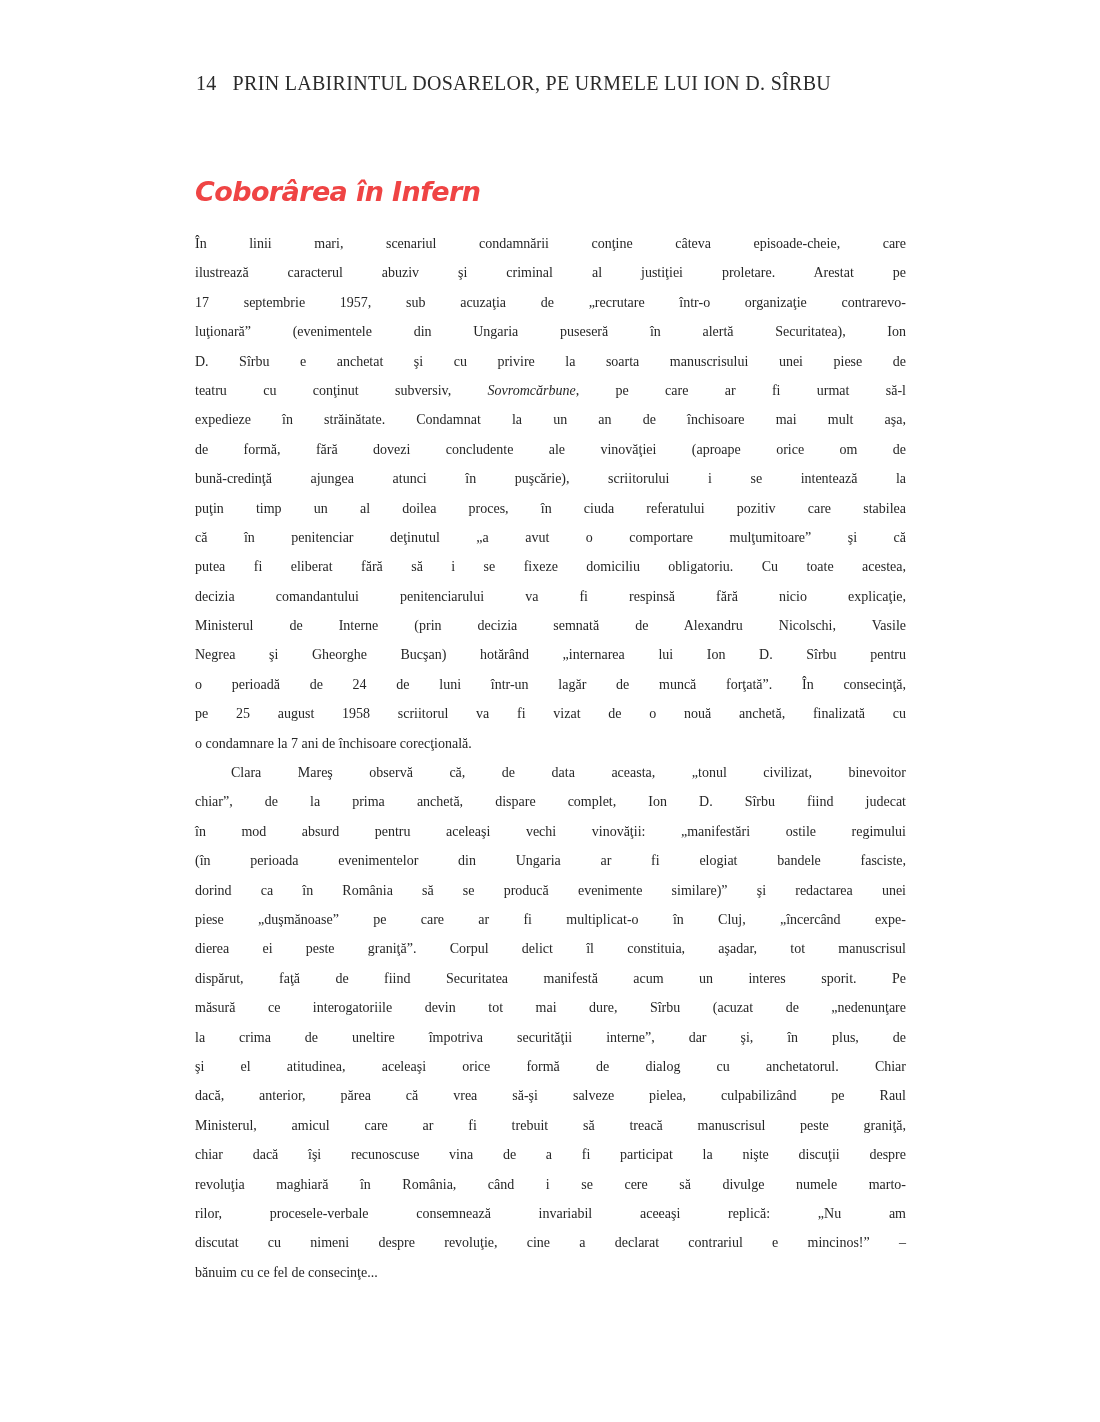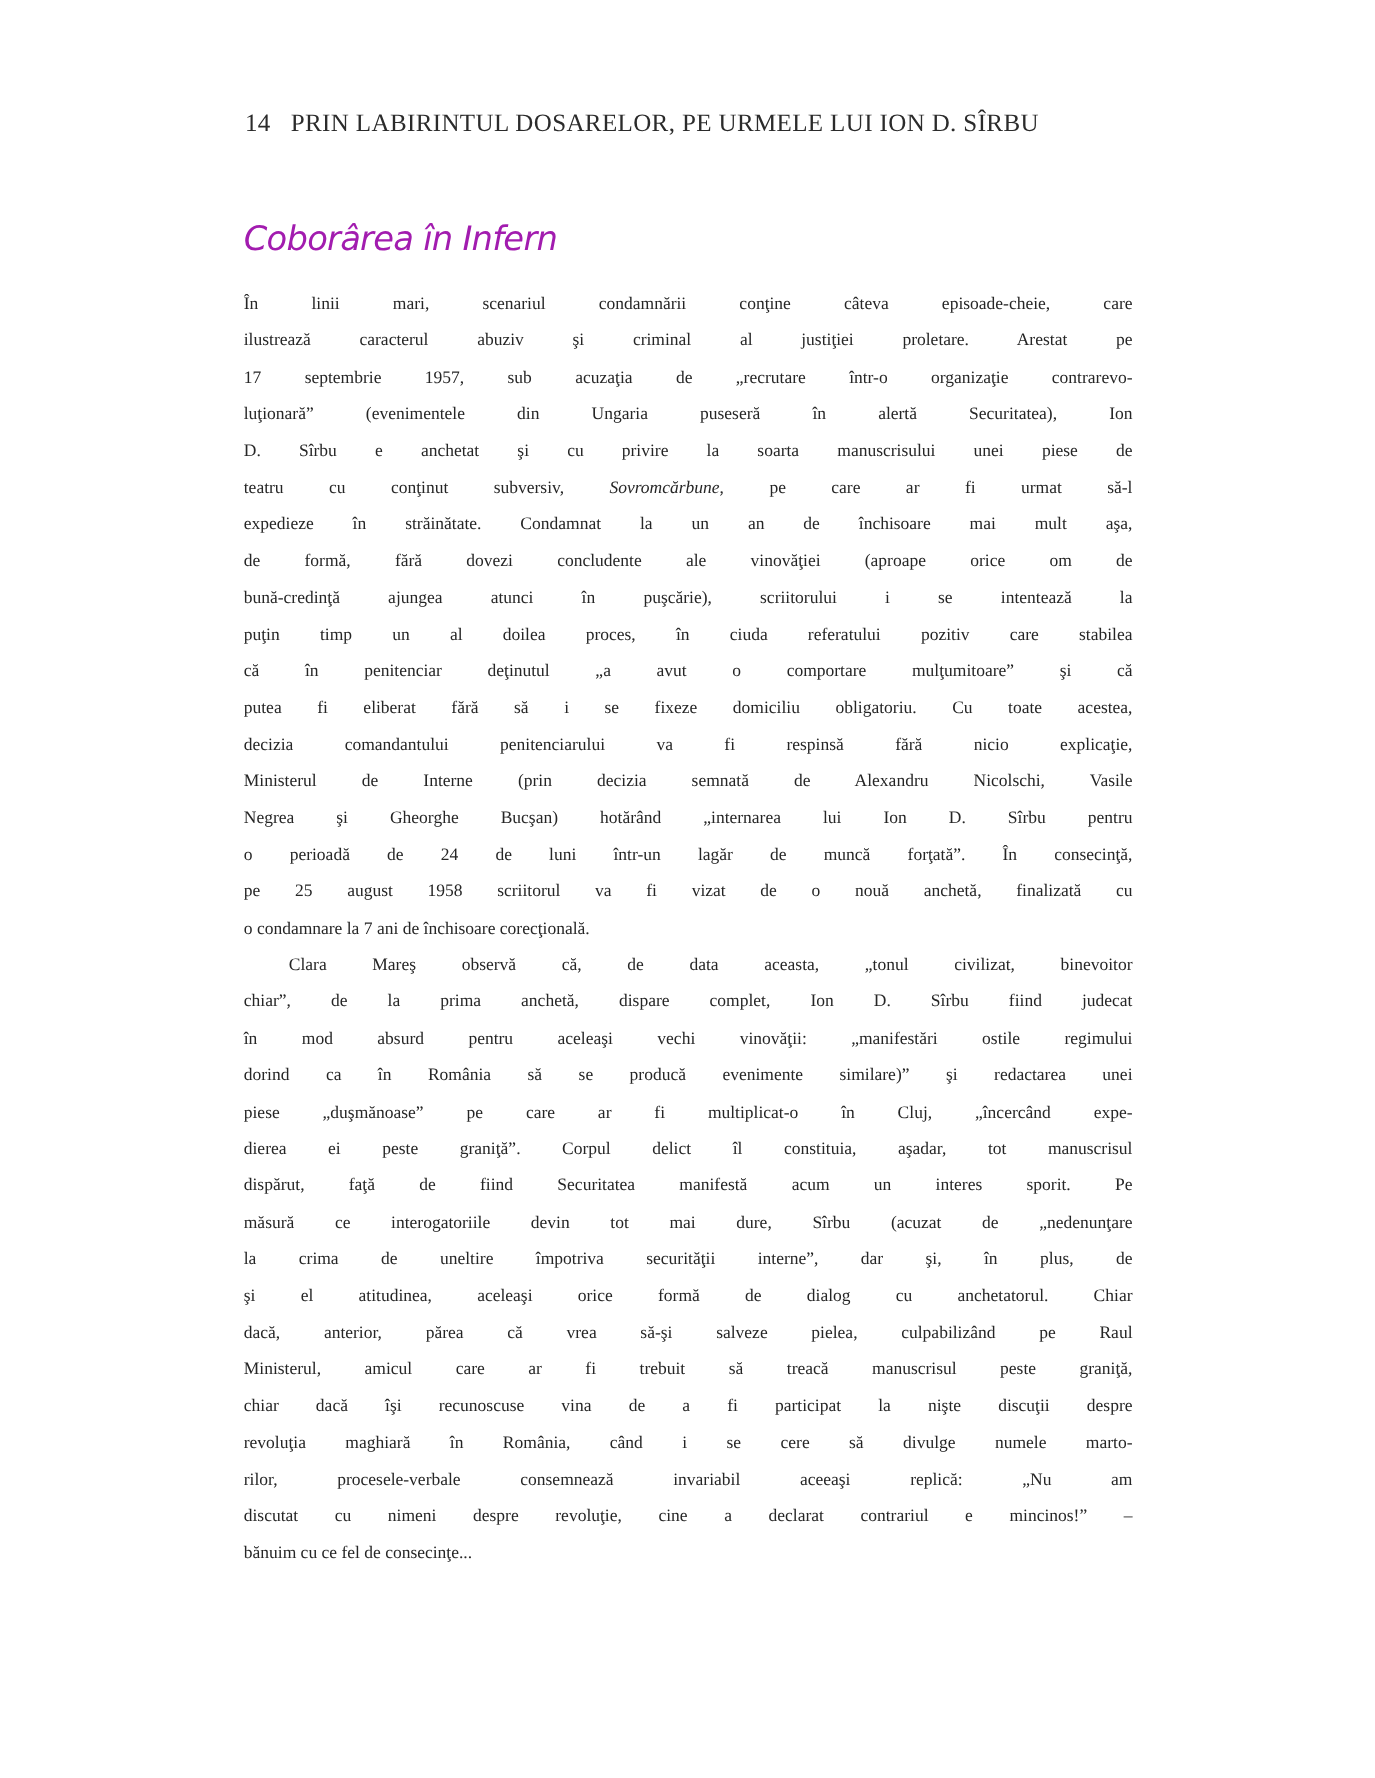--- a/index.html
+++ b/index.html
@@ -1,27 +1,27 @@
 <!DOCTYPE html>
 <html><head>
   <meta charset="utf-8">
   <style>
     html, body { margin: 0; padding: 0; background: #ffffff; }
     body { width: 1100px; height: 1422px; position: relative; overflow: hidden; color: #262626; }
     .header {
-      position: absolute; left: 196px; top: 88px;
+      position: absolute; left: 196px; top: 72px;
       font-family: "Liberation Serif", "DejaVu Serif", serif;
       font-size: 20px; letter-spacing: 0.3px; white-space: nowrap; color: #2b2b2b;
     }
     .header .pnum { display: inline-block; margin-right: 16px; }
     .title {
       position: absolute; left: 195px; top: 176px; margin: 0;
       font-family: "DejaVu Sans", "Liberation Sans", sans-serif;
-      font-style: italic; font-weight: normal; font-size: 27px;
-      letter-spacing: -0.6px; color: #a21caf;
+      font-style: italic; font-weight: bold; font-size: 27px;
+      letter-spacing: -0.6px; color: #ef4444;
     }
     .body {
       position: absolute; left: 195px; top: 229px; width: 711px;
       font-family: "Liberation Serif", "DejaVu Serif", serif;
       font-size: 14px; line-height: 29.4px; color: #262626;
     }
     .line {
       display: block; white-space: nowrap;
       text-align: justify; text-align-last: justify;
       height: 29.4px; overflow: visible;
@@ -57,20 +57,21 @@
     <span class="line">Ministerul de Interne (prin decizia semnată de Alexandru Nicolschi, Vasile</span>
     <span class="line">Negrea şi Gheorghe Bucşan) hotărând „internarea lui Ion D. Sîrbu pentru</span>
     <span class="line">o perioadă de 24 de luni într-un lagăr de muncă forţată”. În consecinţă,</span>
     <span class="line">pe 25 august 1958 scriitorul va fi vizat de o nouă anchetă, finalizată cu</span>
     <span class="line last">o condamnare la 7 ani de închisoare corecţională.</span>
   </div>
   <div>
     <span class="line indent">Clara Mareş observă că, de data aceasta, „tonul civilizat, binevoitor</span>
     <span class="line">chiar”, de la prima anchetă, dispare complet, Ion D. Sîrbu fiind judecat</span>
     <span class="line">în mod absurd pentru aceleaşi vechi vinovăţii: „manifestări ostile regimului</span>
+    <span class="line">(în perioada evenimentelor din Ungaria ar fi elogiat bandele fasciste,</span>
     <span class="line">dorind ca în România să se producă evenimente similare)” şi redactarea unei</span>
     <span class="line">piese „duşmănoase” pe care ar fi multiplicat-o în Cluj, „încercând expe-</span>
     <span class="line">dierea ei peste graniţă”. Corpul delict îl constituia, aşadar, tot manuscrisul</span>
     <span class="line">dispărut, faţă de fiind Securitatea manifestă acum un interes sporit. Pe</span>
     <span class="line">măsură ce interogatoriile devin tot mai dure, Sîrbu (acuzat de „nedenunţare</span>
     <span class="line">la crima de uneltire împotriva securităţii interne”, dar şi, în plus, de</span>
     <span class="line">şi el atitudinea, aceleaşi orice formă de dialog cu anchetatorul. Chiar</span>
     <span class="line">dacă, anterior, părea că vrea să-şi salveze pielea, culpabilizând pe Raul</span>
     <span class="line">Ministerul, amicul care ar fi trebuit să treacă manuscrisul peste graniţă,</span>
     <span class="line">chiar dacă îşi recunoscuse vina de a fi participat la nişte discuţii despre</span>

